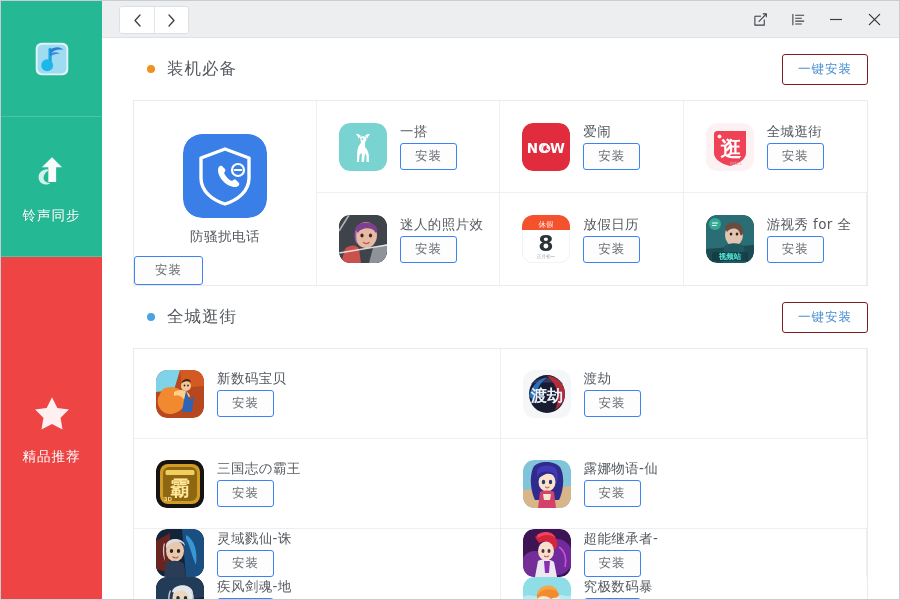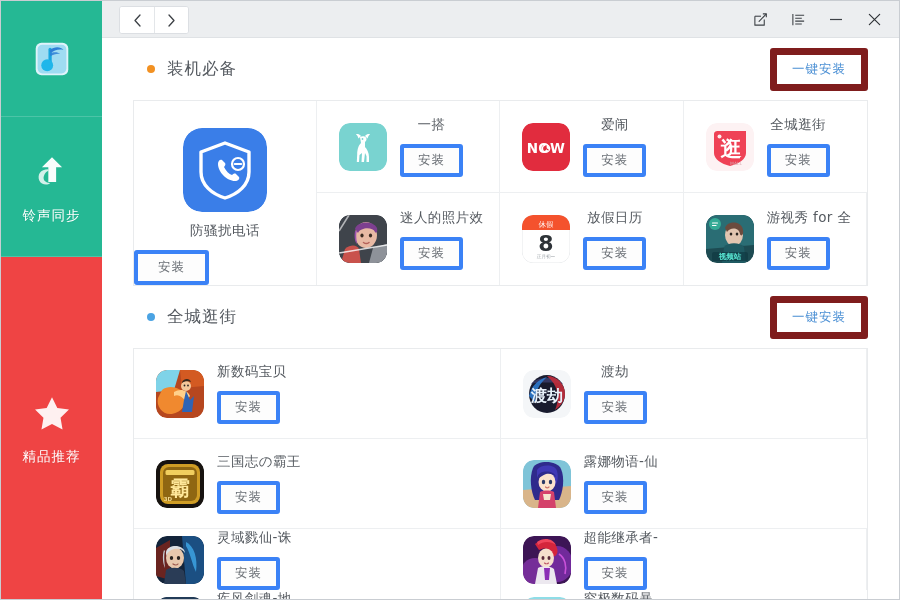--- a/index.html
+++ b/index.html
@@ -127,21 +127,21 @@
     margin-right: 12px;
     flex: none;
   }
   .sec-title {
     font-size: 16.5px;
     color: #555a60;
     letter-spacing: 1px;
   }
   .sec-spacer { flex: 1; }
   .oneclick {
-    border: 7px solid #7f1d1d;
+    border: 1px solid #7f1d1d;
     color: #4a8fd4;
     background: #ffffff;
     border-radius: 3px;
     font-size: 12.5px;
     padding: 6px 15px;
     cursor: pointer;
     font-family: inherit;
     letter-spacing: 1px;
   }
 
@@ -194,32 +194,31 @@
     border-radius: 11px;
     flex: none;
     overflow: hidden;
     position: relative;
     display: block;
   }
   .app-right {
     margin-left: 13px;
     display: flex;
     flex-direction: column;
-    gap: 10px;
+    gap: 2px;
     min-width: 0;
-    align-items: center;
   }
   .app-name {
     font-size: 13.5px;
     color: #555a60;
     white-space: nowrap;
     letter-spacing: .4px;
   }
   .install-btn {
-    border: 4px solid #3b82f6;
+    border: 1px solid #3b82f6;
     background: #fdfdfd;
     color: #6a6f75;
     font-size: 12.5px;
     border-radius: 3px;
     padding: 4px 14px;
     cursor: pointer;
     align-self: flex-start;
     font-family: inherit;
     letter-spacing: 1px;
   }

